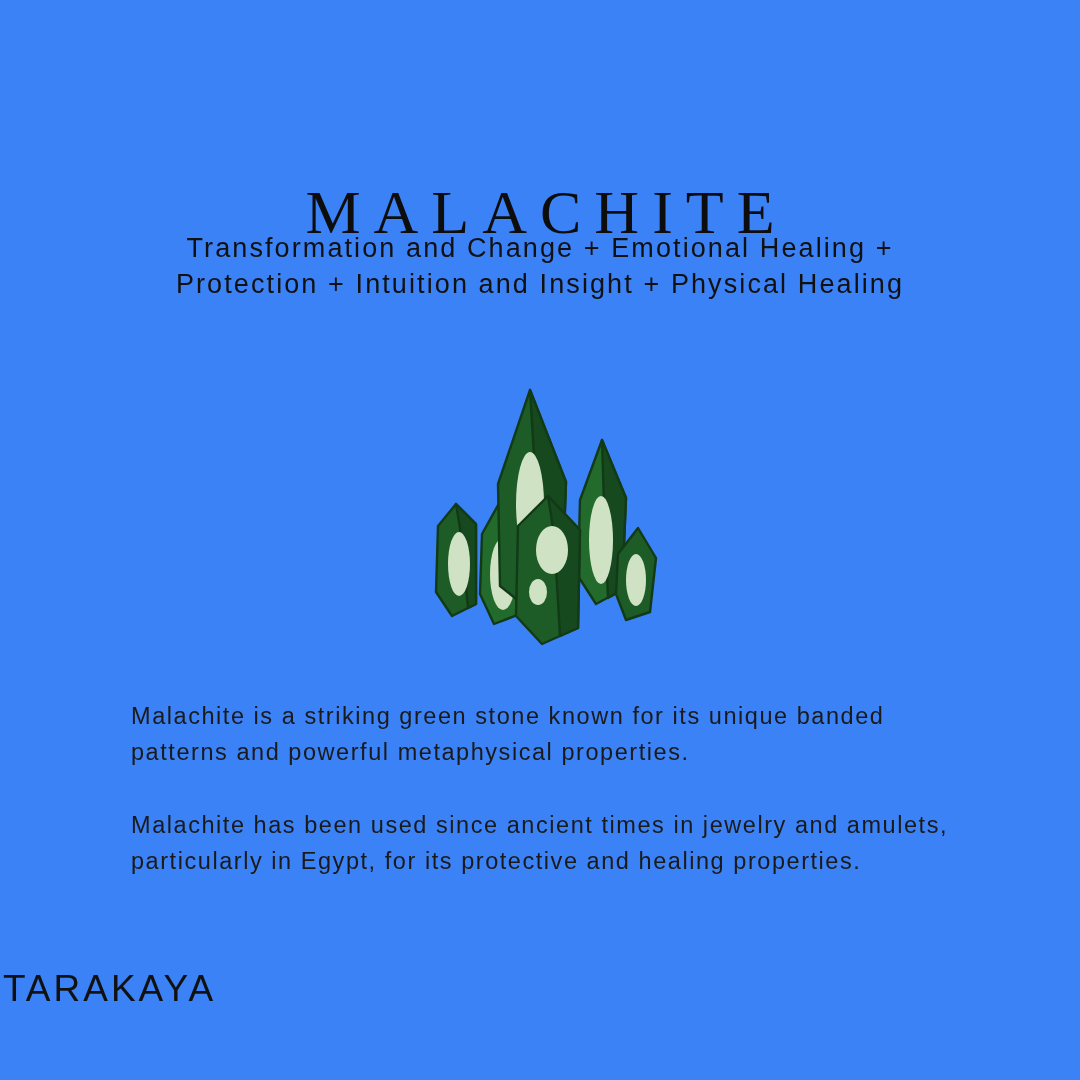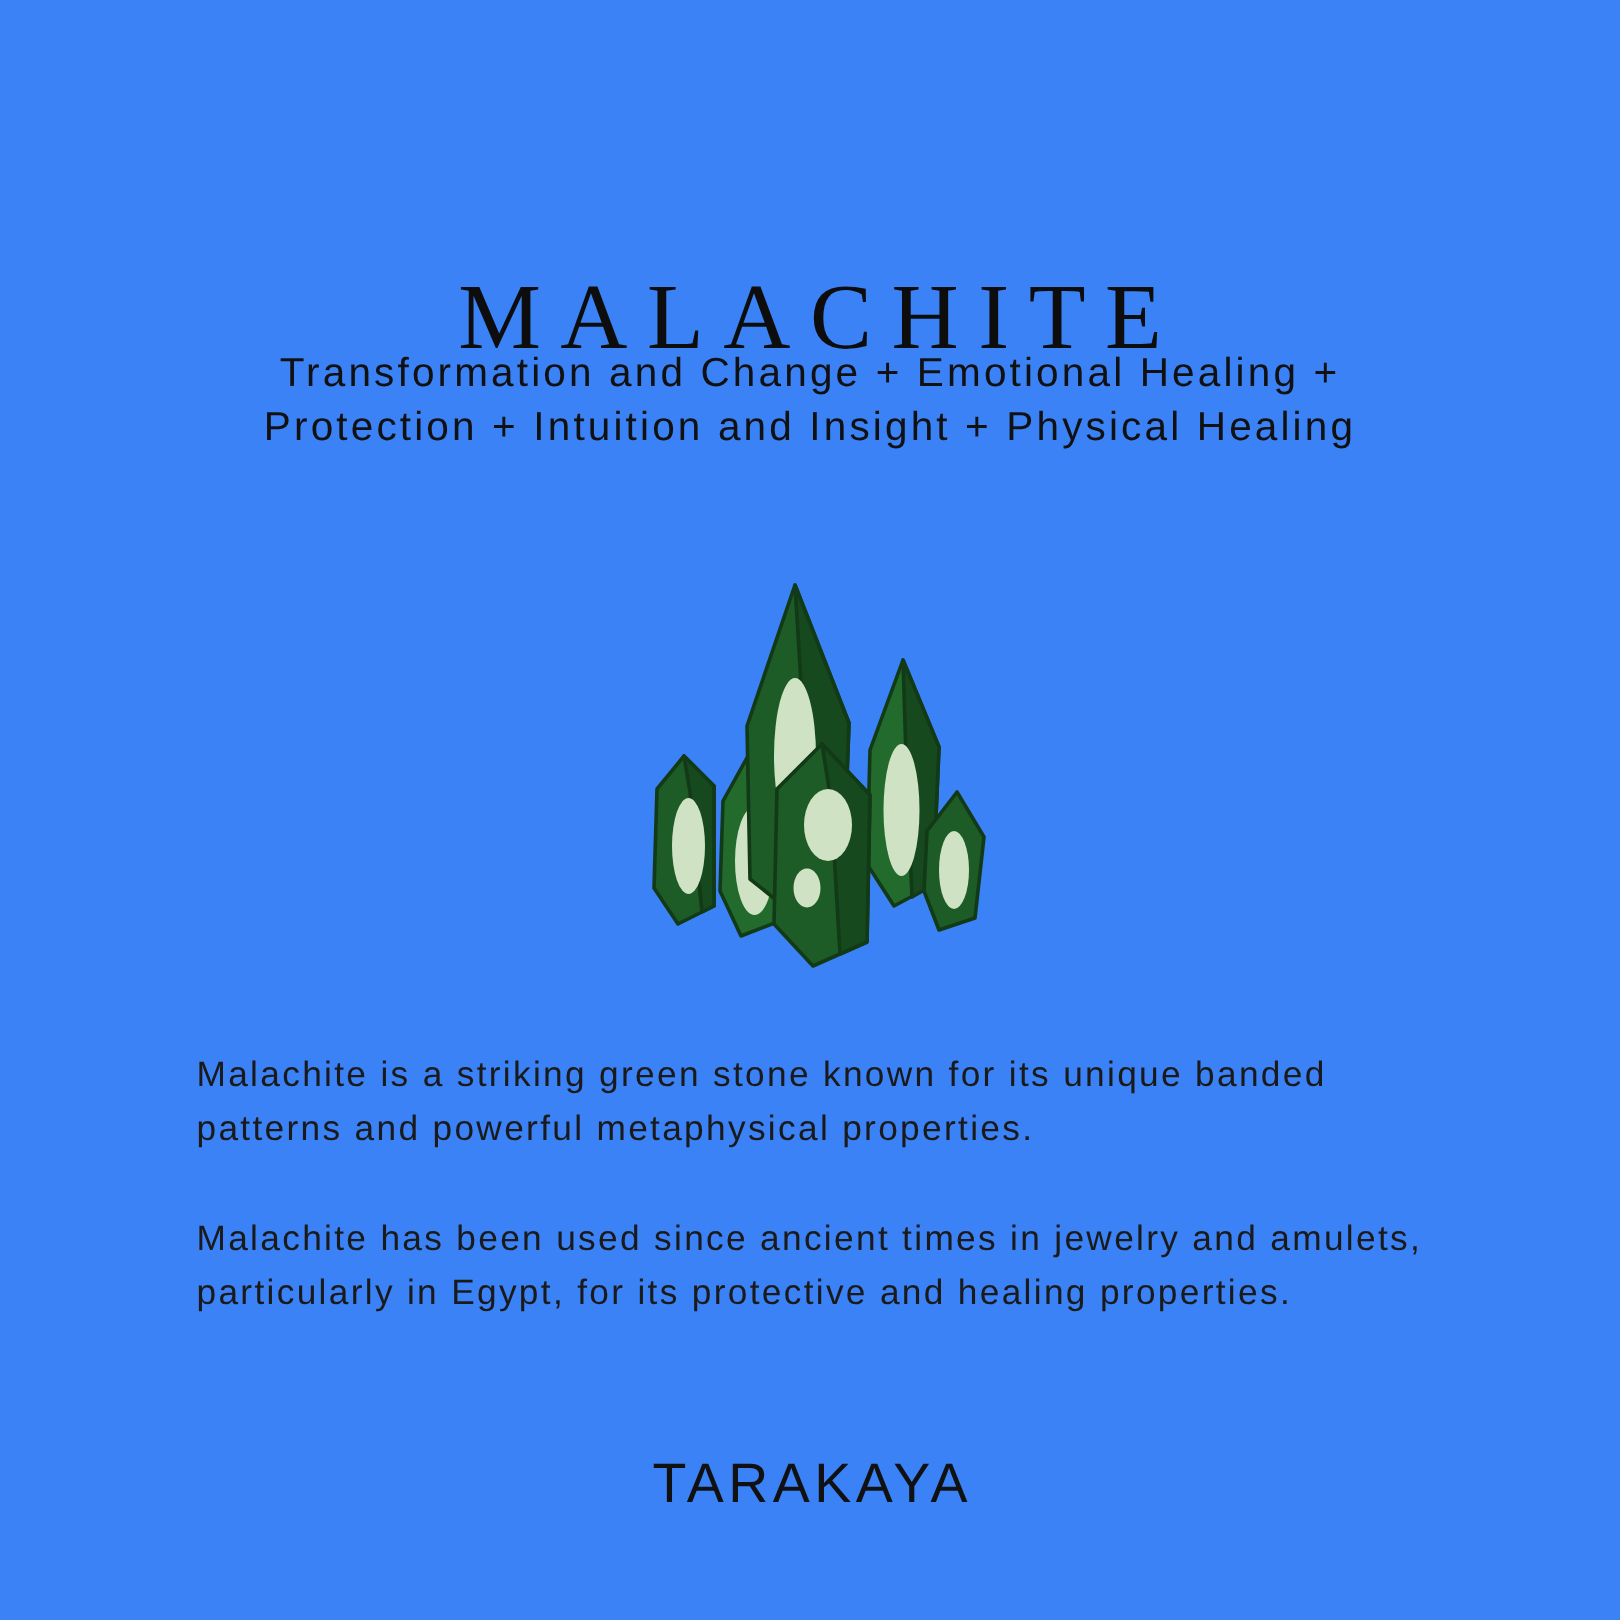--- a/index.html
+++ b/index.html
@@ -72,21 +72,21 @@
     font-weight: 400;
   }
   .body-copy p:last-child {
     margin-bottom: 0;
   }
   .brand {
     position: absolute;
     top: 968px;
     left: 0;
     width: 1080px;
-    text-align: center;
+    text-align: left;
     font-size: 37px;
     letter-spacing: 3px;
     text-indent: 3px;
     color: #111111;
     font-weight: 400;
   }
 </style>
 </head>
 <body>
 

